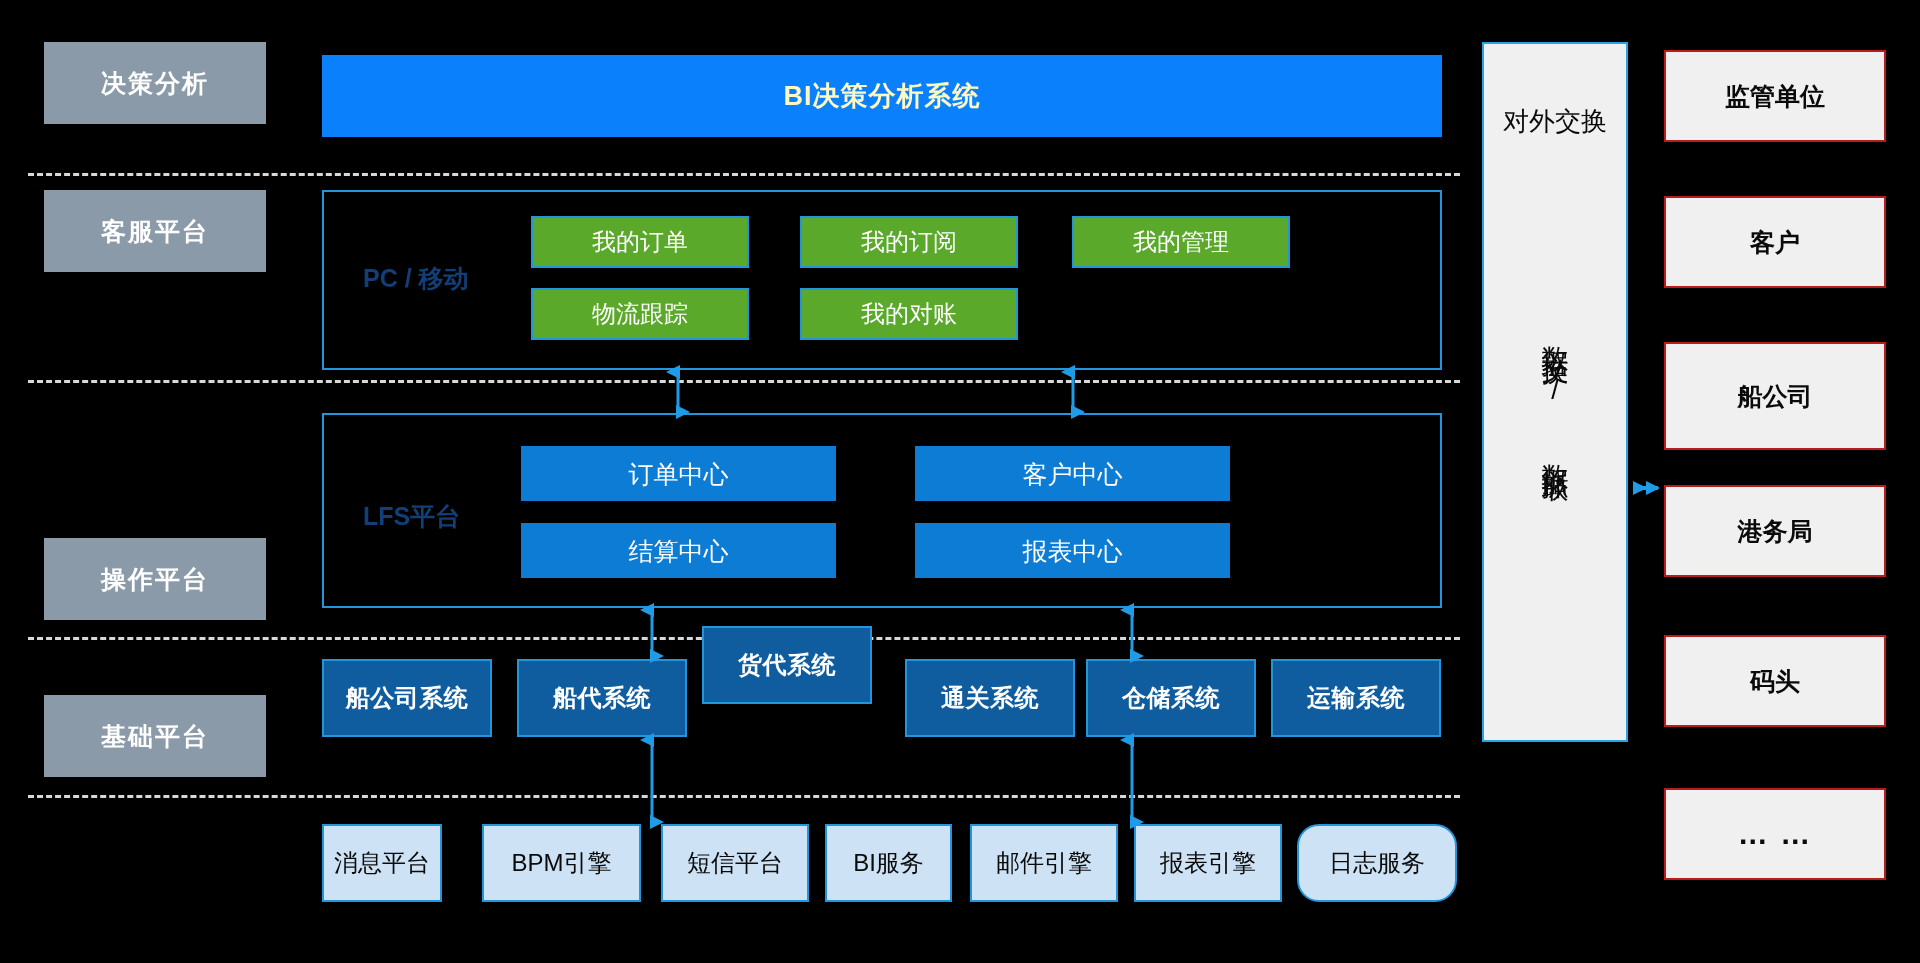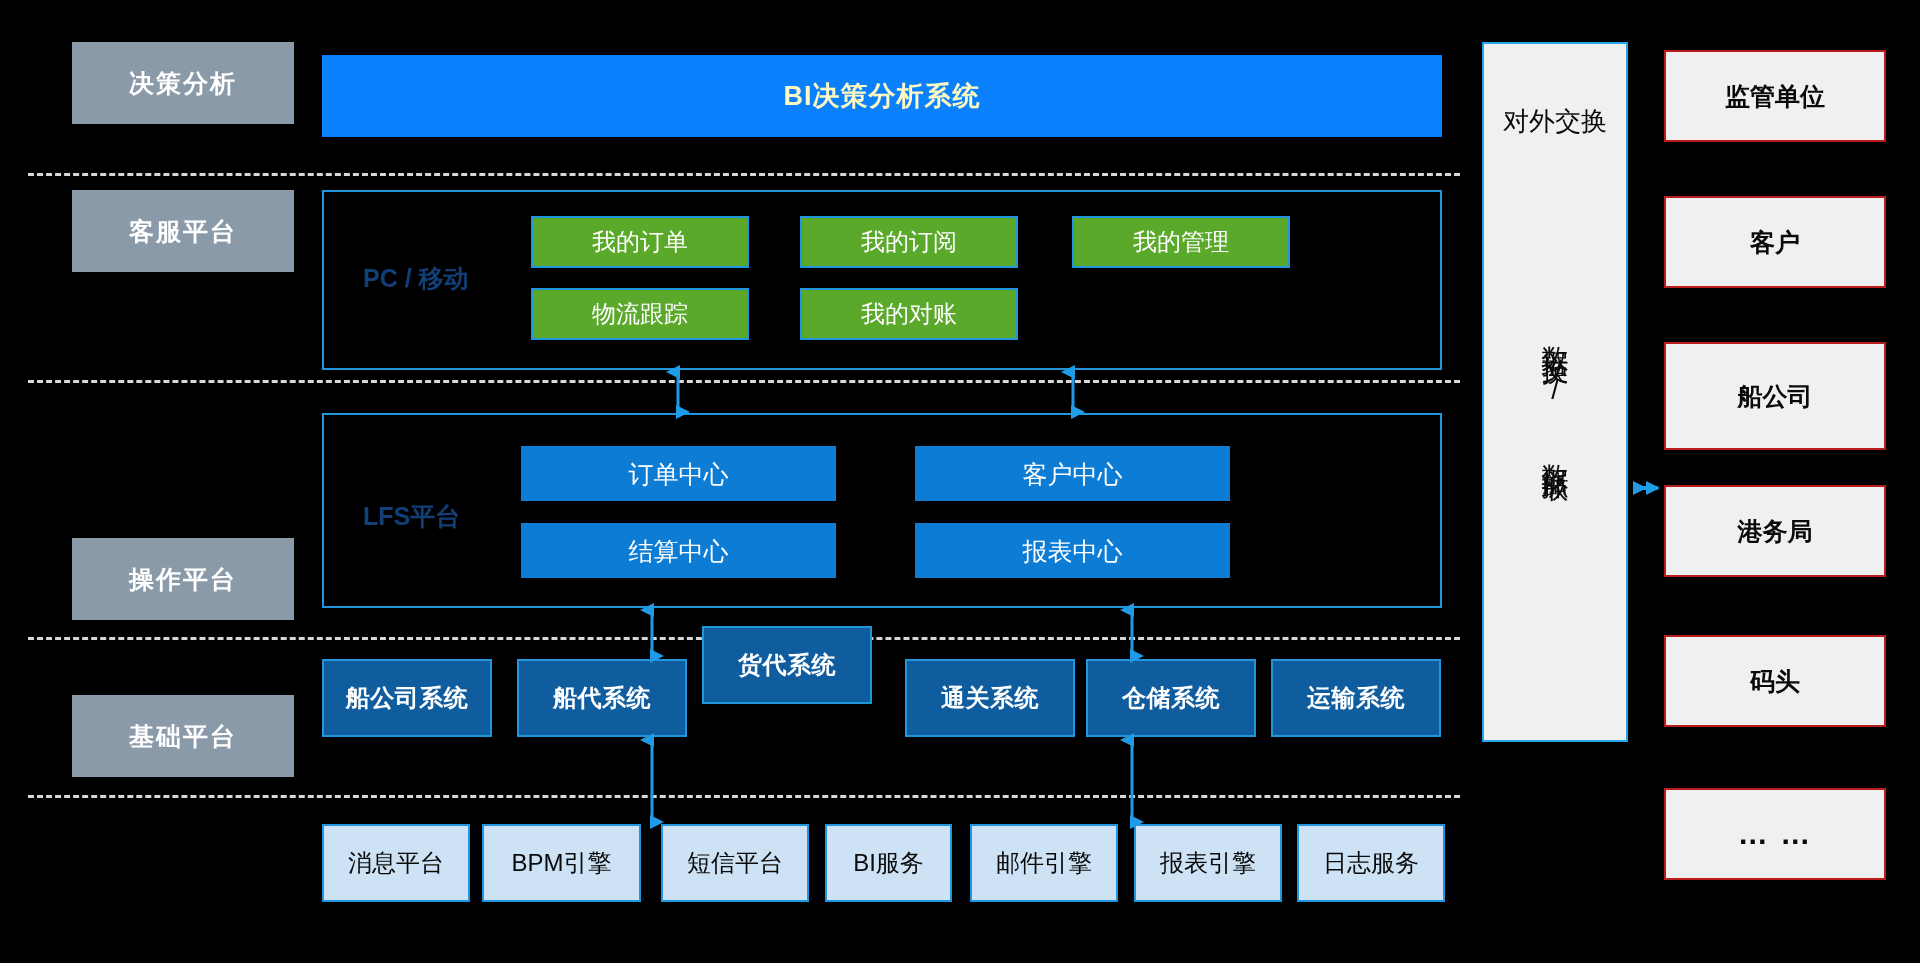--- a/index.html
+++ b/index.html
@@ -22,21 +22,20 @@
     background: #8b9aa8;
     color: #ffffff;
     font-weight: bold;
     font-size: 25px;
     letter-spacing: 2px;
     display: flex;
     align-items: center;
     justify-content: center;
     left: 44px;
     width: 222px;
-    margin-left: 28px;
   }
 
   
   .divider {
     position: absolute;
     left: 28px;
     width: 1432px;
     height: 0;
     border-top: 3px dashed #d8d8d8;
   }
@@ -221,39 +220,39 @@
   <div class="node ops" style="left:905px;top:659px;width:170px;height:78px;">
     <span>通关系统</span>
   </div>
   <div class="node ops" style="left:1086px;top:659px;width:170px;height:78px;">
     <span>仓储系统</span>
   </div>
   <div class="node ops" style="left:1271px;top:659px;width:170px;height:78px;">
     <span>运输系统</span>
   </div>
 
-  <div class="node base" style="left:322px;top:824px;width:148px;height:78px;">
+  <div class="node base" style="left:322px;top:824px;width:120px;height:78px;">
     <span>消息平台</span>
   </div>
   <div class="node base" style="left:482px;top:824px;width:159px;height:78px;">
     <span>BPM引擎</span>
   </div>
   <div class="node base" style="left:661px;top:824px;width:148px;height:78px;">
     <span>短信平台</span>
   </div>
   <div class="node base" style="left:825px;top:824px;width:127px;height:78px;">
     <span>BI服务</span>
   </div>
   <div class="node base" style="left:970px;top:824px;width:148px;height:78px;">
     <span>邮件引擎</span>
   </div>
   <div class="node base" style="left:1134px;top:824px;width:148px;height:78px;">
     <span>报表引擎</span>
   </div>
-  <div class="node base" style="left:1297px;top:824px;width:148px;height:78px;">
+  <div class="node base" style="left:1297px;top:824px;width:160px;height:78px;border-radius:22px;">
     <span>日志服务</span>
   </div>
 
   <div id="exchange-column">
     <div id="exchange-top-label">对外交换</div>
     <div id="exchange-vertical-label">数据交换 / 数据抓取</div>
   </div>
 
   <div class="node ext" style="left:1664px;top:50px;width:222px;height:92px;">
     <span>监管单位</span>

